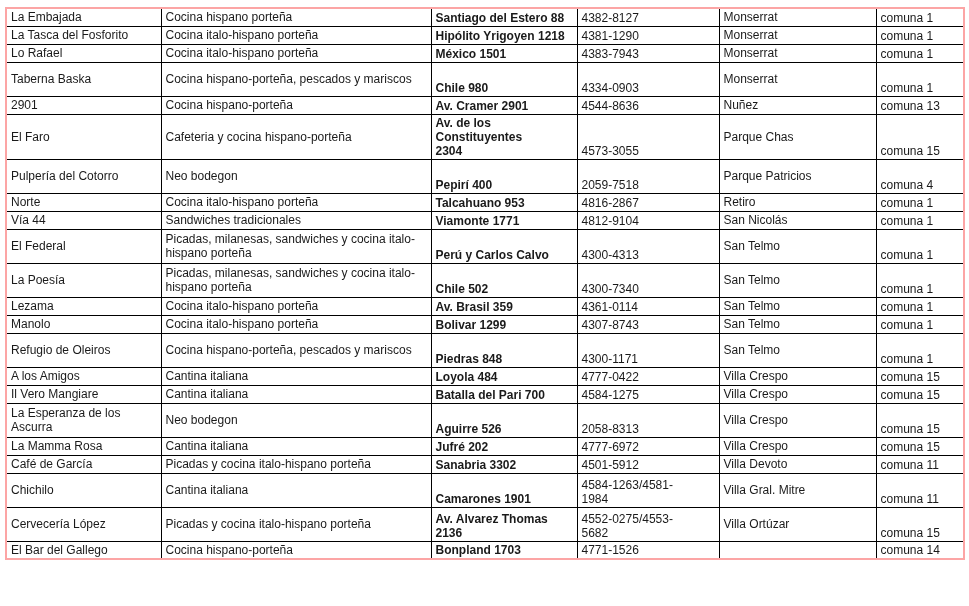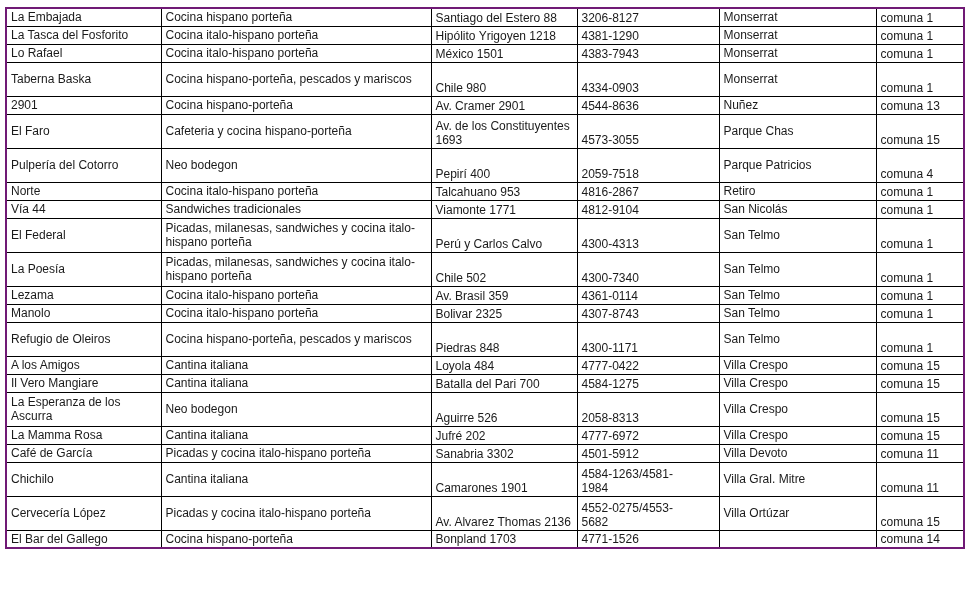--- a/index.html
+++ b/index.html
@@ -11,21 +11,21 @@
     overflow: hidden;
     font-family: "Liberation Sans", sans-serif;
   }
   .page {
     padding: 7px 0 0 5px;
   }
   table.resto {
     border-collapse: collapse;
     table-layout: fixed;
     width: 958px;
-    border: 2px solid #701a75;
+    border: 2px solid #fca5a5;
   }
   table.resto td {
     border: 1px solid #000000;
     font-size: 12px;
     line-height: 14px;
     color: #1a1a1a;
     padding: 1px 4px 1px 4px;
     white-space: pre-line;
     overflow: hidden;
     word-wrap: break-word;
@@ -33,21 +33,21 @@
   
   col.c-name     { width: 155px; }
   col.c-cuisine  { width: 270px; }
   col.c-address  { width: 146px; }
   col.c-phone    { width: 142px; }
   col.c-barrio   { width: 157px; }
   col.c-comuna   { width: 88px; }
   
   table.resto td:nth-child(1) { vertical-align: middle; }
   table.resto td:nth-child(2) { vertical-align: middle; }
-  table.resto td:nth-child(3) { vertical-align: bottom; }
+  table.resto td:nth-child(3) { vertical-align: bottom; font-weight: bold; }
   table.resto td:nth-child(4) { vertical-align: bottom; }
   table.resto td:nth-child(5) { vertical-align: middle; }
   table.resto td:nth-child(6) { vertical-align: bottom; }
   tr.row        { height: 18px; }
   tr.row.tall   { height: 34px; }
 </style>
 </head>
 <body>
 
 <div class="page">
@@ -58,21 +58,21 @@
       <col class="c-address">
       <col class="c-phone">
       <col class="c-barrio">
       <col class="c-comuna">
     </colgroup>
     <tbody>
         <tr class="row">
           <td>La Embajada</td>
           <td>Cocina hispano porteña</td>
           <td>Santiago del Estero 88</td>
-          <td>3206-8127</td>
+          <td>4382-8127</td>
           <td>Monserrat</td>
           <td>comuna 1</td>
         </tr>
         <tr class="row">
           <td>La Tasca del Fosforito</td>
           <td>Cocina italo-hispano porteña</td>
           <td>Hipólito Yrigoyen 1218</td>
           <td>4381-1290</td>
           <td>Monserrat</td>
           <td>comuna 1</td>
@@ -98,21 +98,21 @@
           <td>Cocina hispano-porteña</td>
           <td>Av. Cramer 2901</td>
           <td>4544-8636</td>
           <td>Nuñez</td>
           <td>comuna 13</td>
         </tr>
         <tr class="row tall">
           <td>El Faro</td>
           <td>Cafeteria y cocina hispano-porteña</td>
           <td>Av. de los Constituyentes
-1693</td>
+2304</td>
           <td>4573-3055</td>
           <td>Parque Chas</td>
           <td>comuna 15</td>
         </tr>
         <tr class="row tall">
           <td>Pulpería del Cotorro</td>
           <td>Neo bodegon</td>
           <td>Pepirí 400</td>
           <td>2059-7518</td>
           <td>Parque Patricios</td>
@@ -154,21 +154,21 @@
           <td>Lezama</td>
           <td>Cocina italo-hispano porteña</td>
           <td>Av. Brasil 359</td>
           <td>4361-0114</td>
           <td>San Telmo</td>
           <td>comuna 1</td>
         </tr>
         <tr class="row">
           <td>Manolo</td>
           <td>Cocina italo-hispano porteña</td>
-          <td>Bolivar 2325</td>
+          <td>Bolivar 1299</td>
           <td>4307-8743</td>
           <td>San Telmo</td>
           <td>comuna 1</td>
         </tr>
         <tr class="row tall">
           <td>Refugio de Oleiros</td>
           <td>Cocina hispano-porteña, pescados y mariscos</td>
           <td>Piedras 848</td>
           <td>4300-1171</td>
           <td>San Telmo</td>

